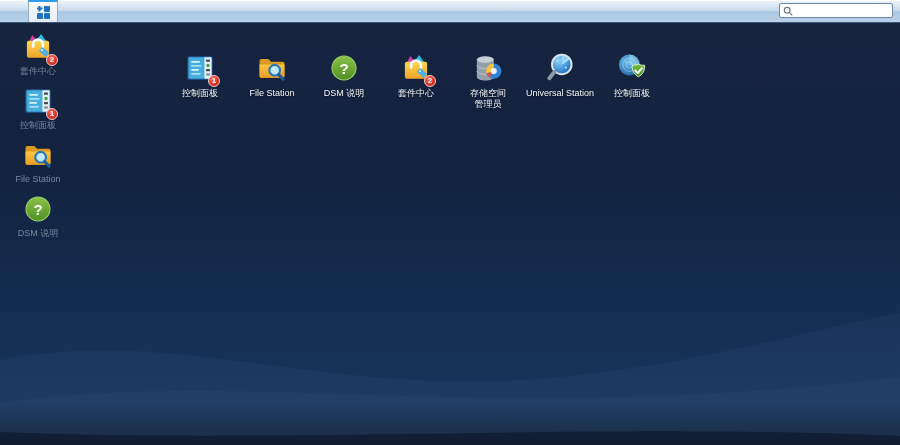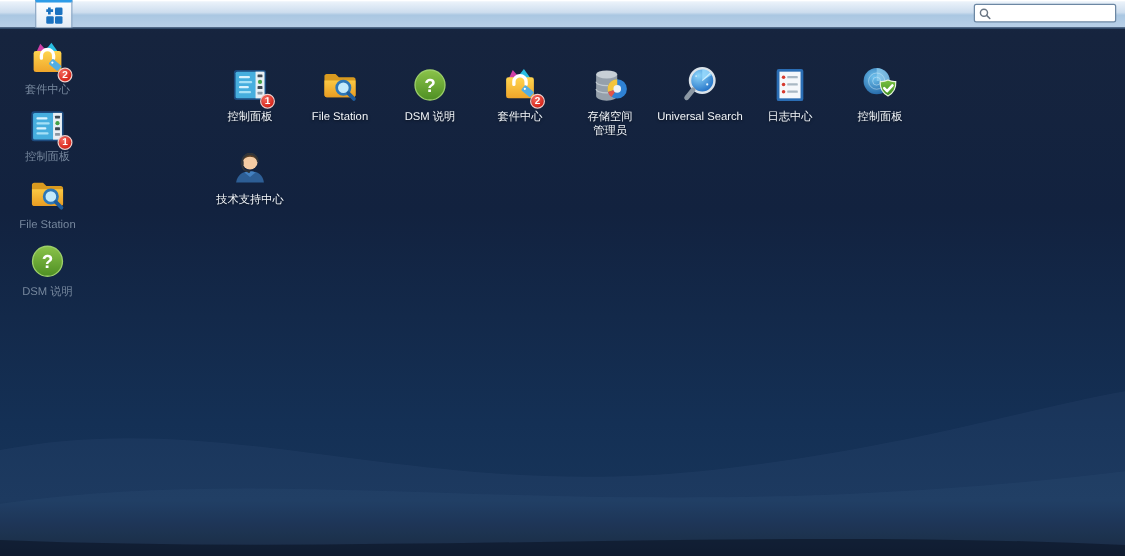--- a/index.html
+++ b/index.html
@@ -316,43 +316,27 @@
     <span class="label">存储空间
 管理员</span>
   </div>
 
   <div class="app">
     <span class="ico-wrap">
       <svg class="ico" viewBox="0 0 36 36">
           <use href="#i-usearch"></use>
         </svg>
     </span>
-    <span class="label">Universal Search</span>
-  </div>
-
-  <div class="app">
-    <span class="ico-wrap">
-      <svg class="ico" viewBox="0 0 36 36">
-          <use href="#i-log"></use>
-        </svg>
-    </span>
-    <span class="label">日志中心</span>
-  </div>
+    <span class="label">Universal Station</span>
+  </div>
+
 
   <div class="app">
     <span class="ico-wrap">
       <svg class="ico" viewBox="0 0 36 36">
           <use href="#i-security"></use>
         </svg>
     </span>
     <span class="label">控制面板</span>
   </div>
 
-  <div class="app">
-    <span class="ico-wrap">
-      <svg class="ico" viewBox="0 0 36 36">
-          <use href="#i-support"></use>
-        </svg>
-    </span>
-    <span class="label">技术支持中心</span>
-  </div>
 
 </div>
 
 </body></html>

